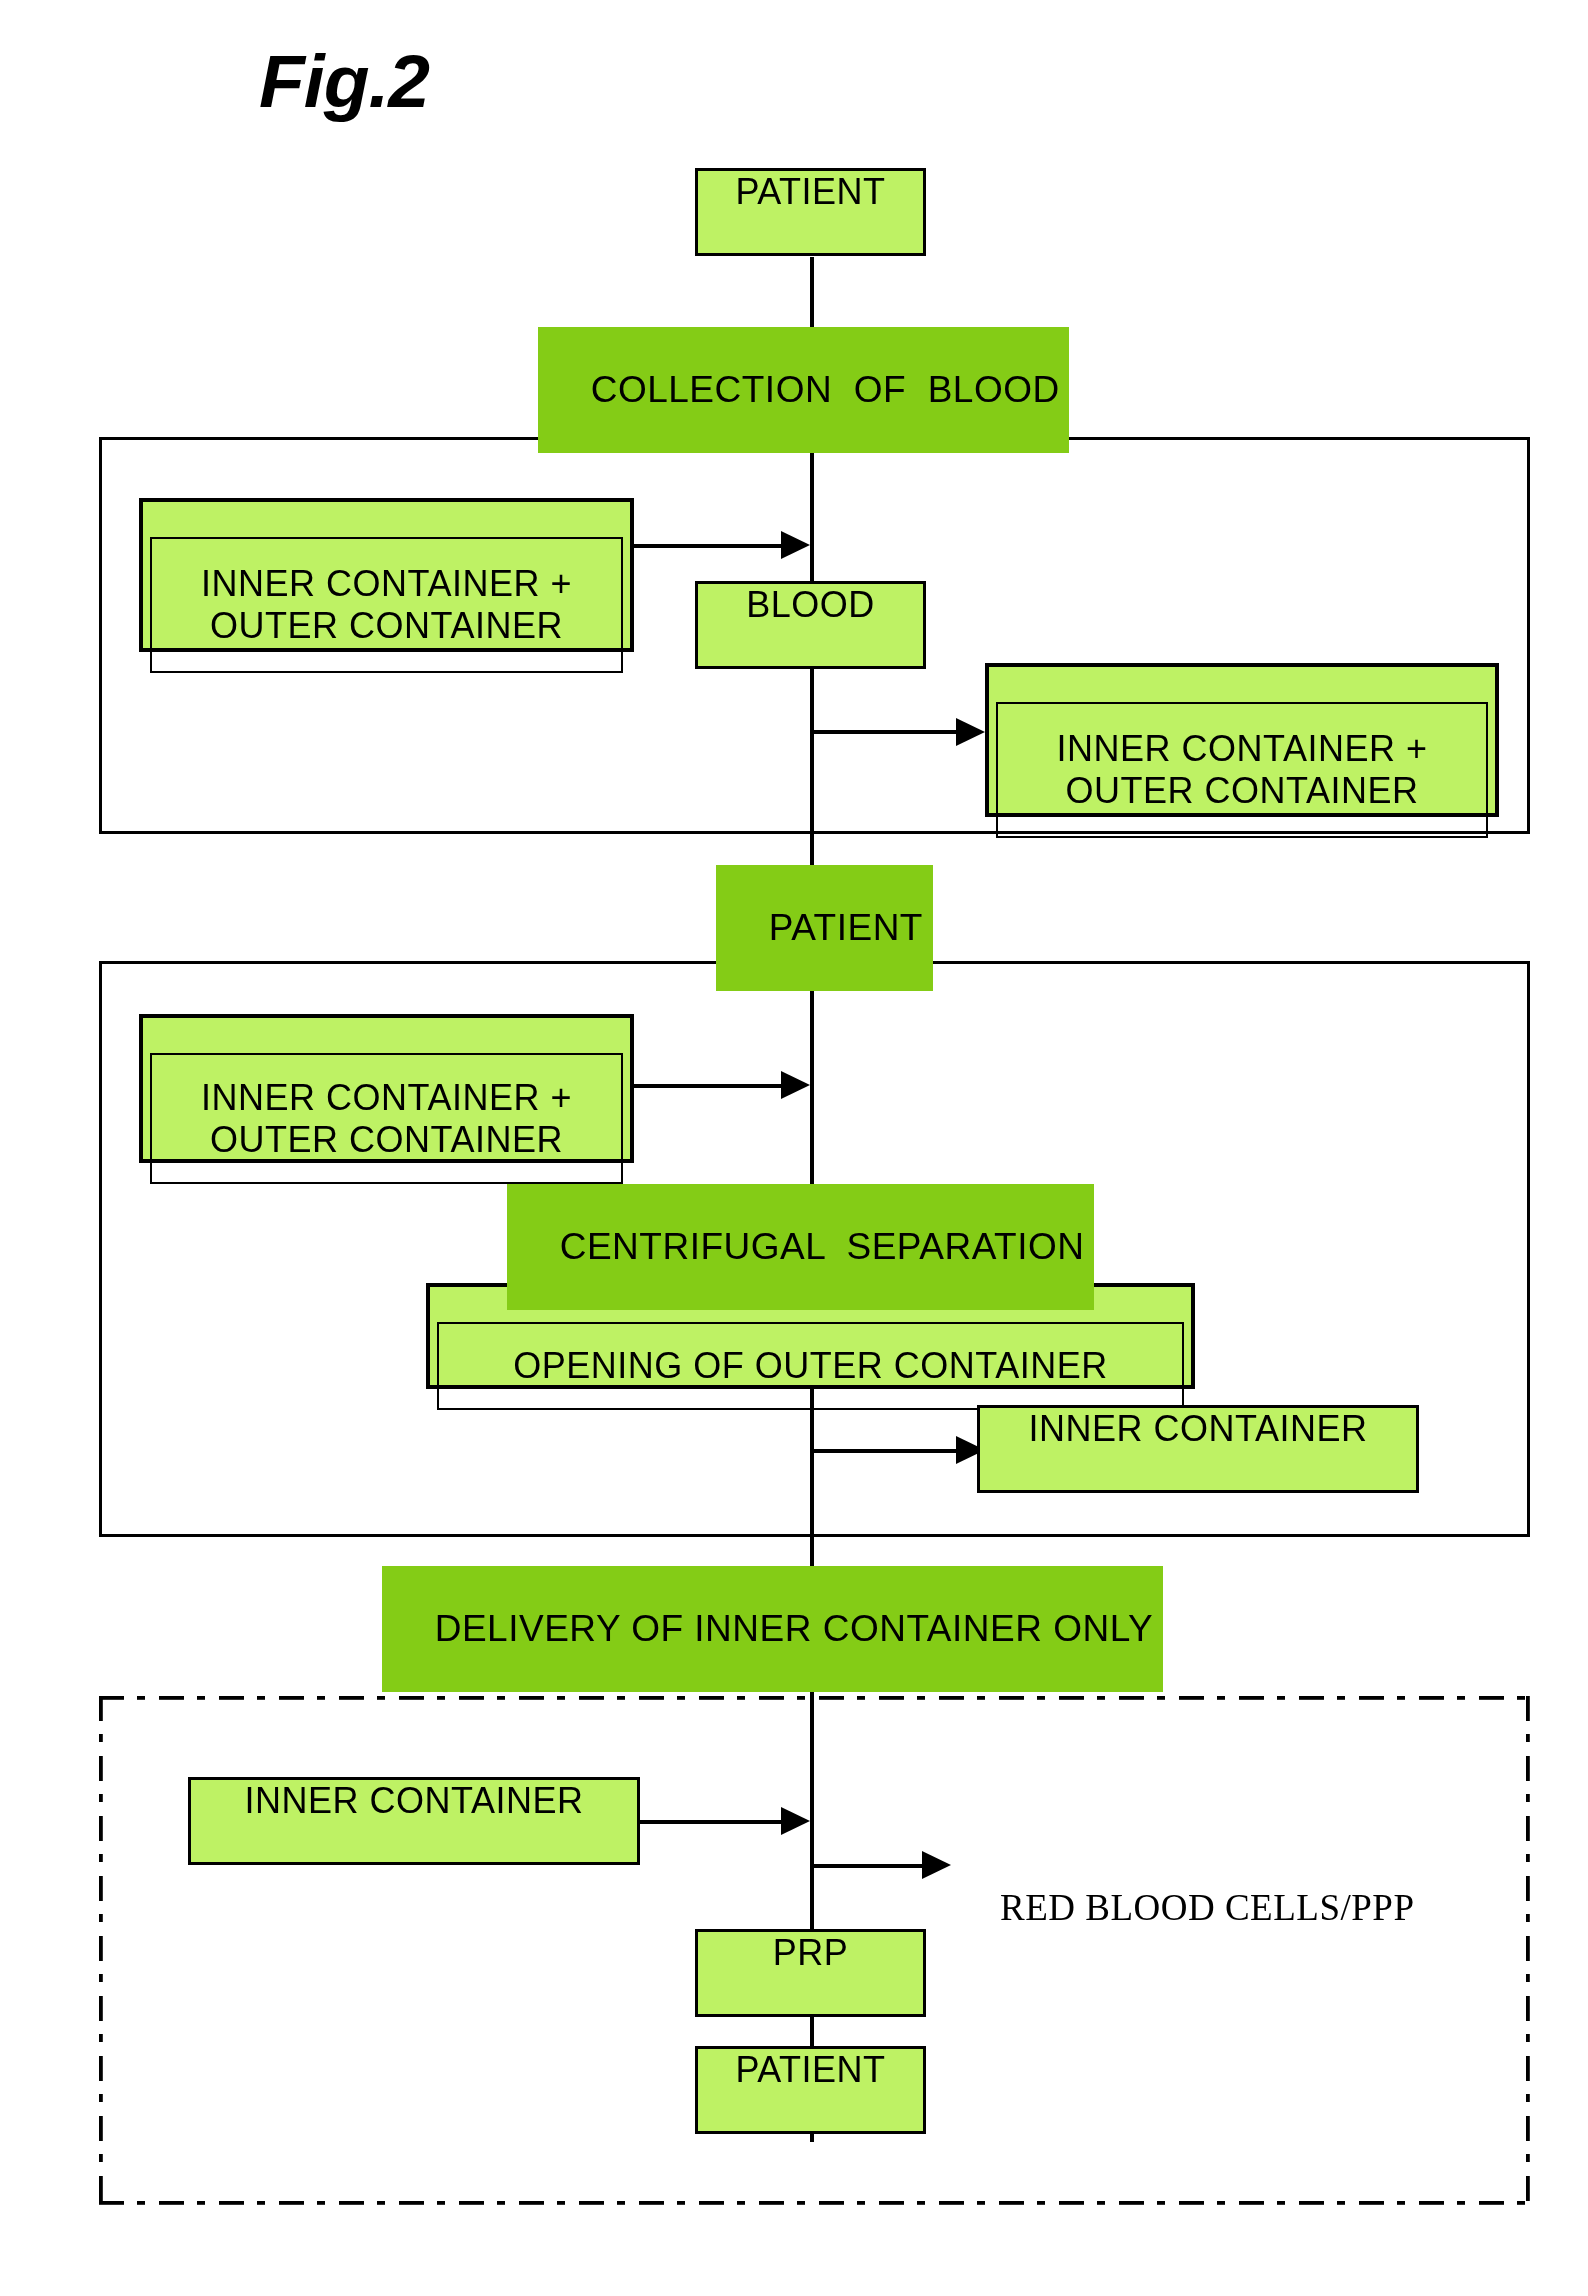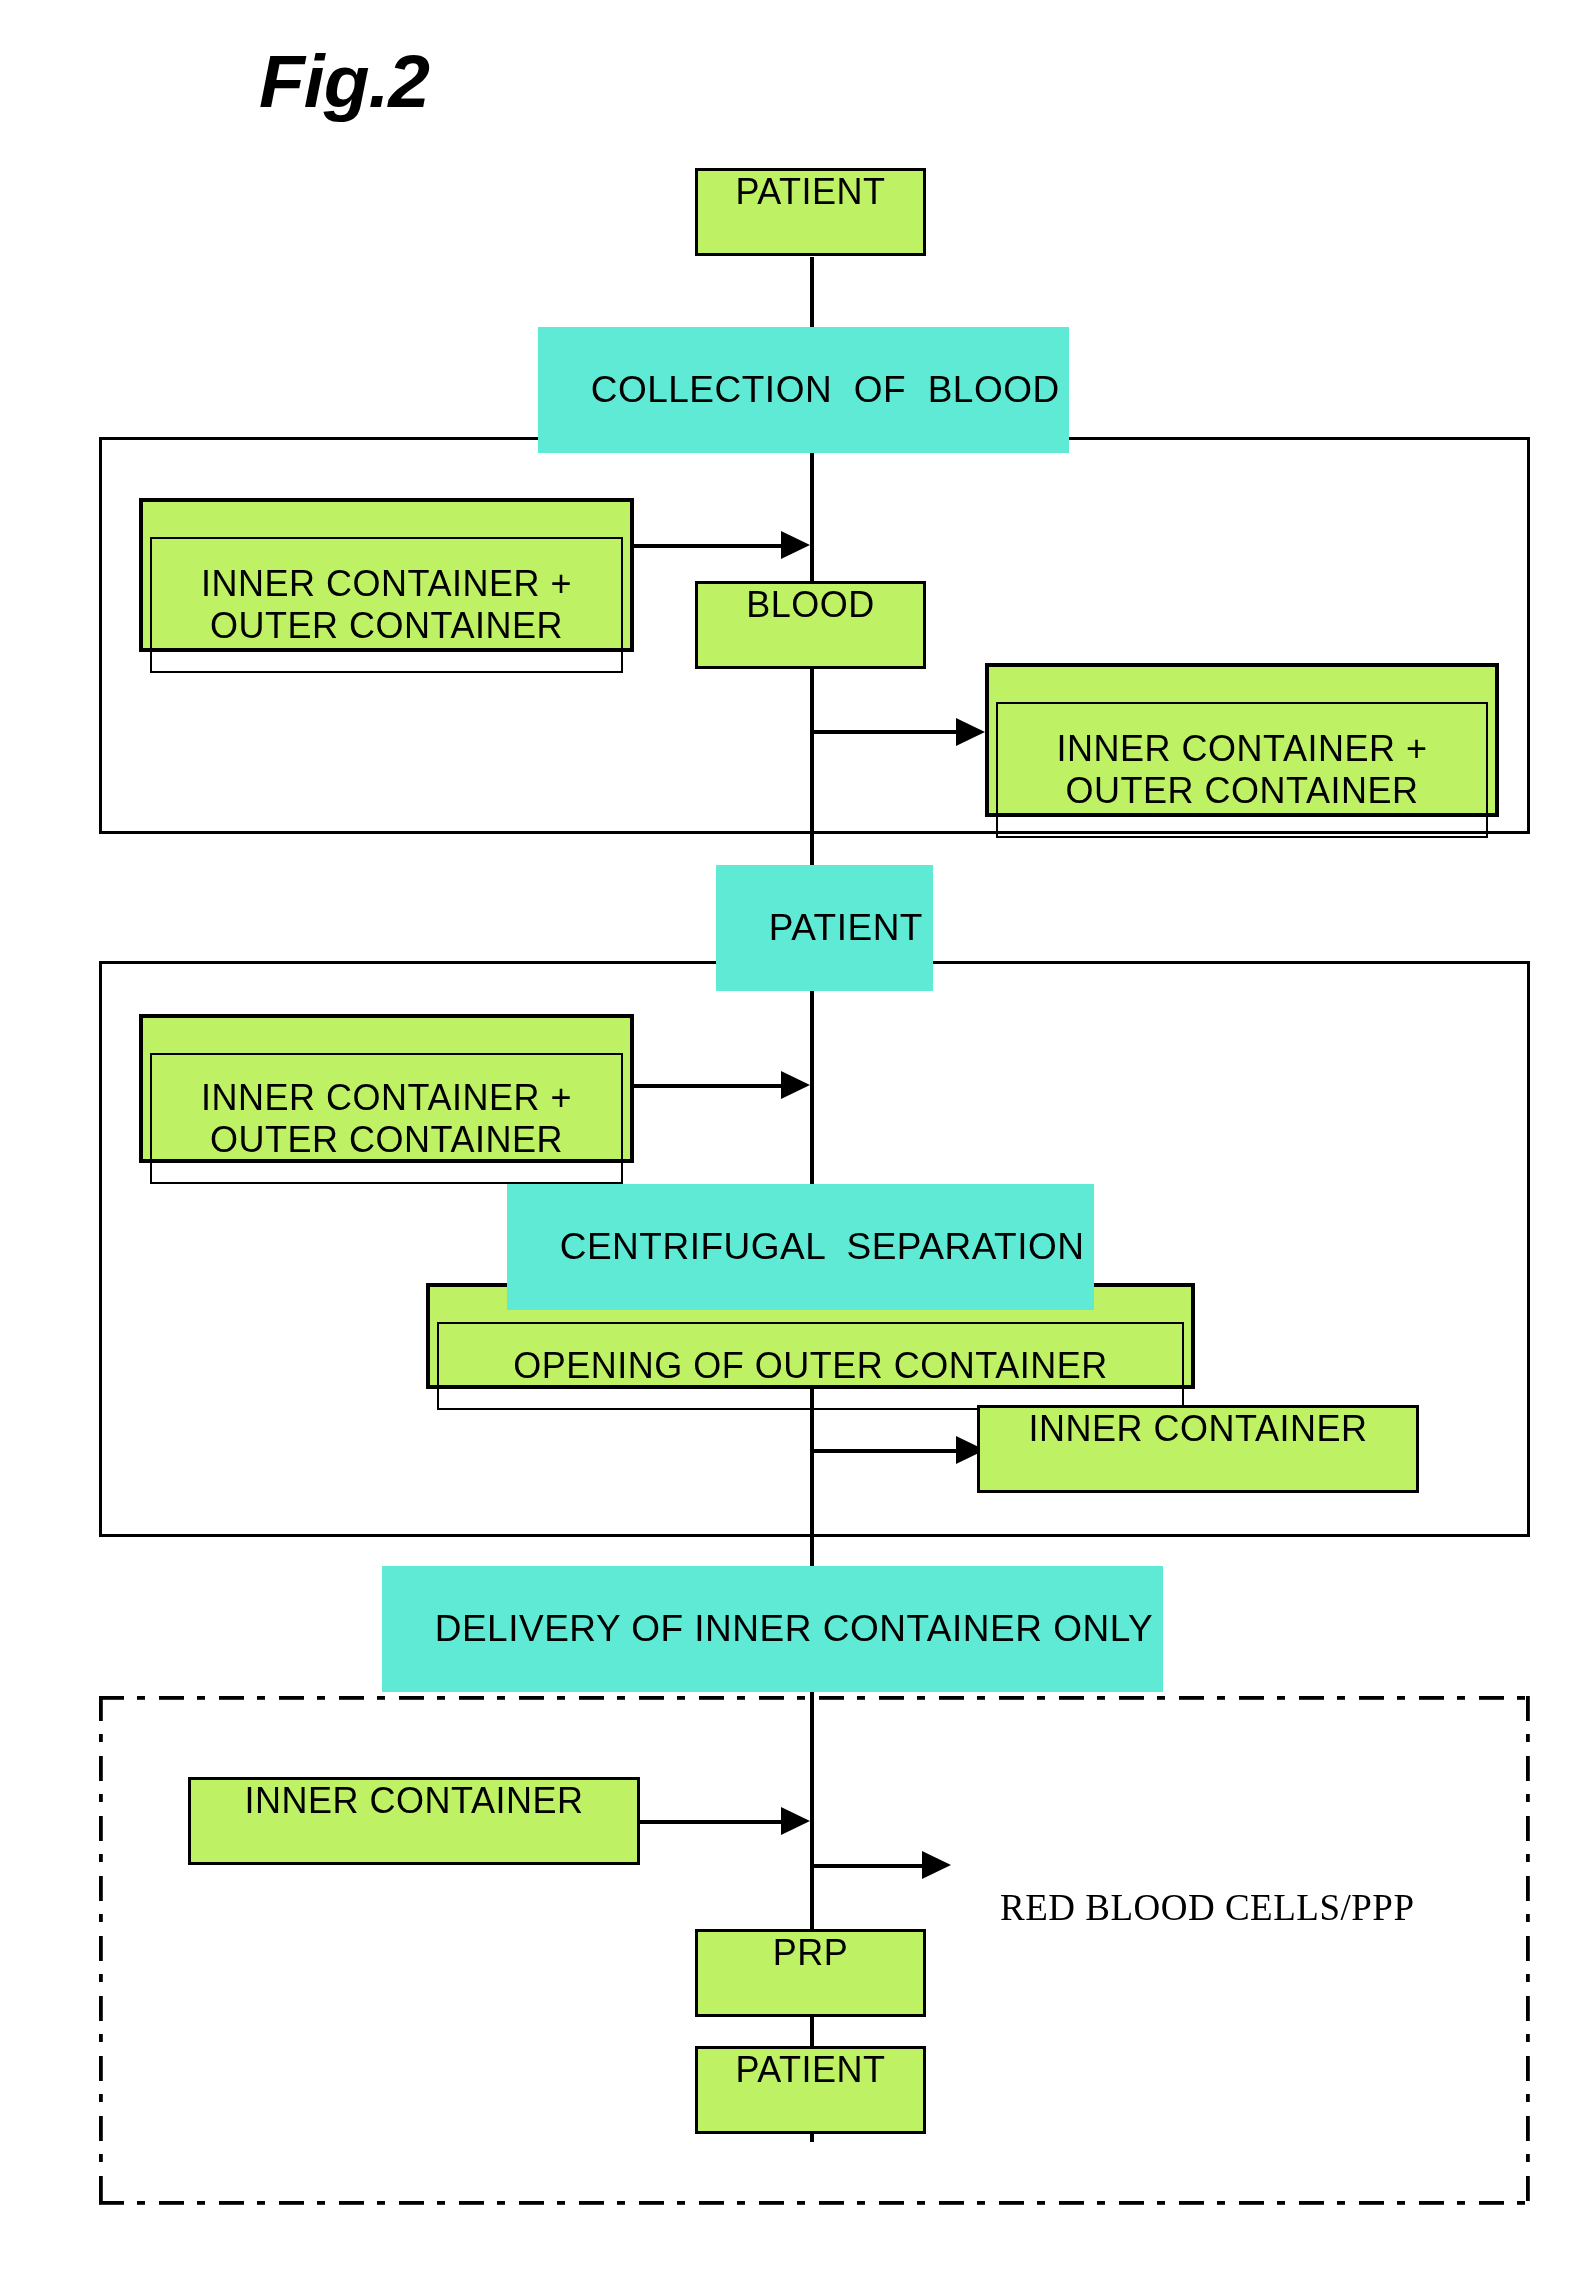--- a/index.html
+++ b/index.html
@@ -80,21 +80,21 @@
       repeating-linear-gradient(to bottom, #000 0 25px, transparent 25px 38px, #000 38px 46px, transparent 46px 60px) left top/3.8px 100% no-repeat,
       
       repeating-linear-gradient(to bottom, #000 0 25px, transparent 25px 38px, #000 38px 46px, transparent 46px 60px) right top/3.8px 100% no-repeat;
   }
   
   .stage-label {
     position: absolute;
     font-size: 37px;
     letter-spacing: 0.5px;
     white-space: pre;
-    background: #5eead4;
+    background: #84cc16;
     padding: 0 9.6px;
     z-index: 6;
   }
   .plain-label {
     position: absolute;
     font-size: 37px;
     letter-spacing: 0.5px;
     white-space: pre;
     z-index: 6;
   }

